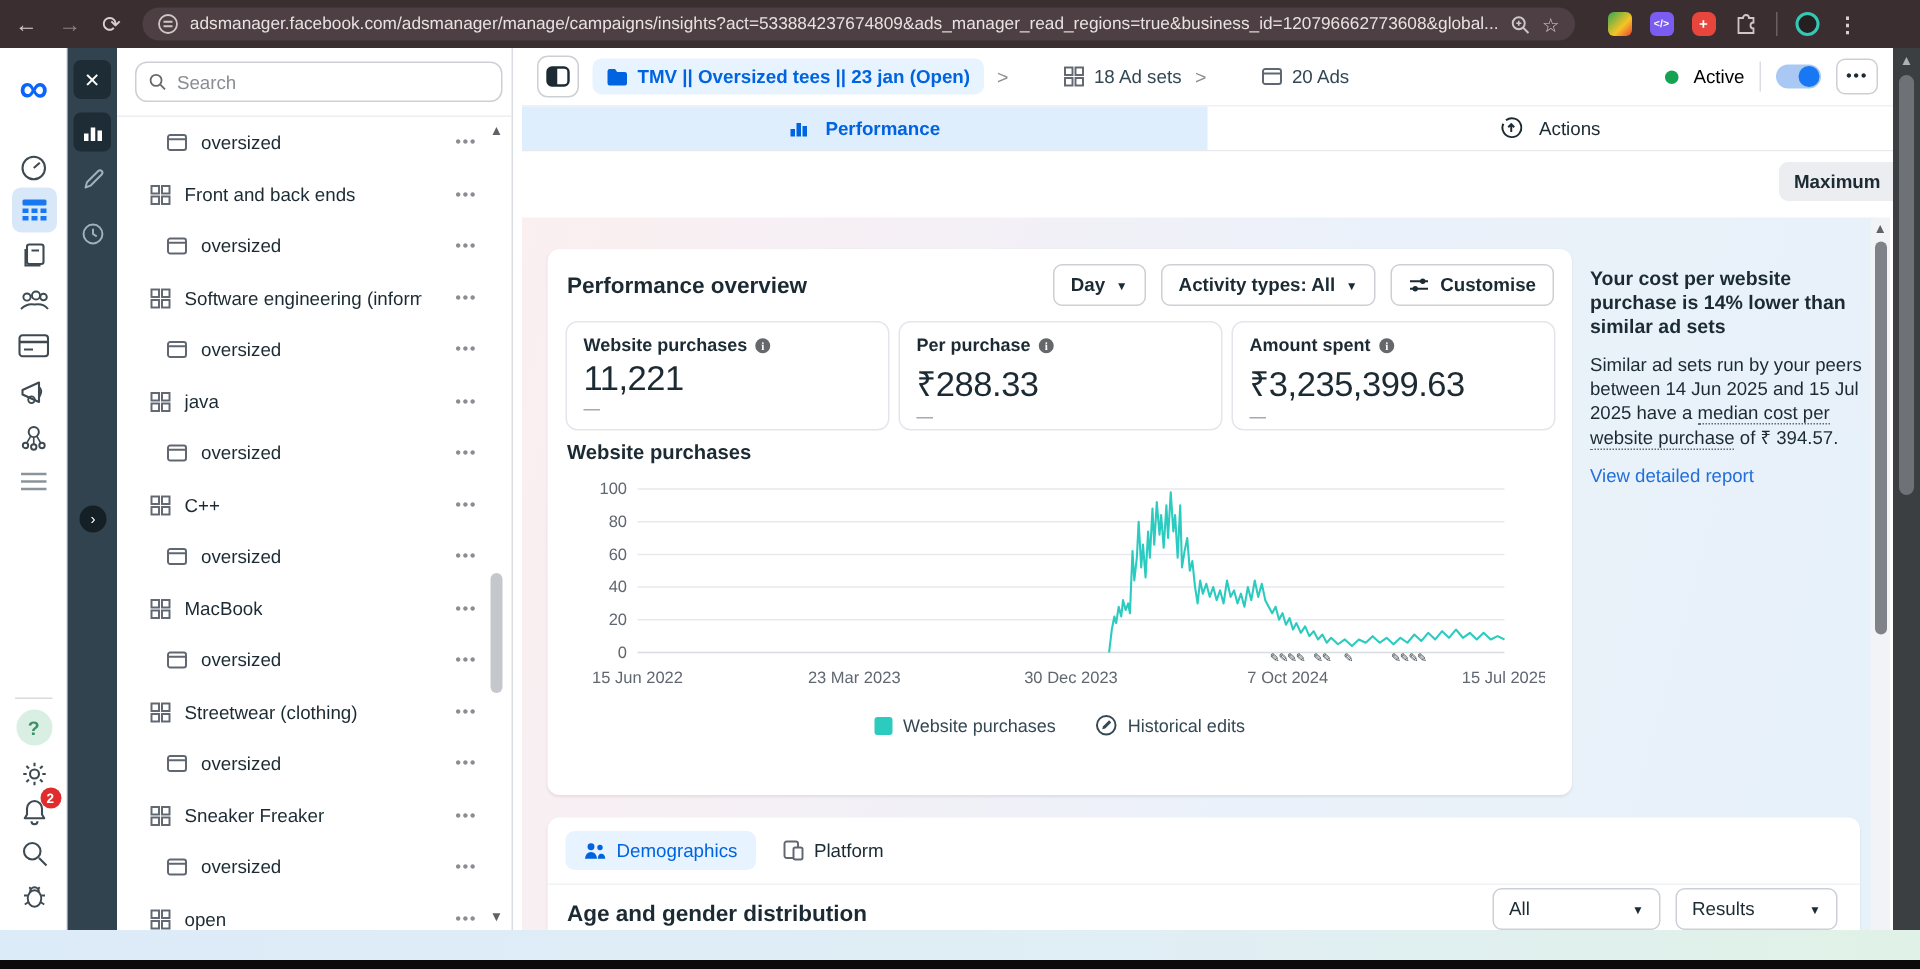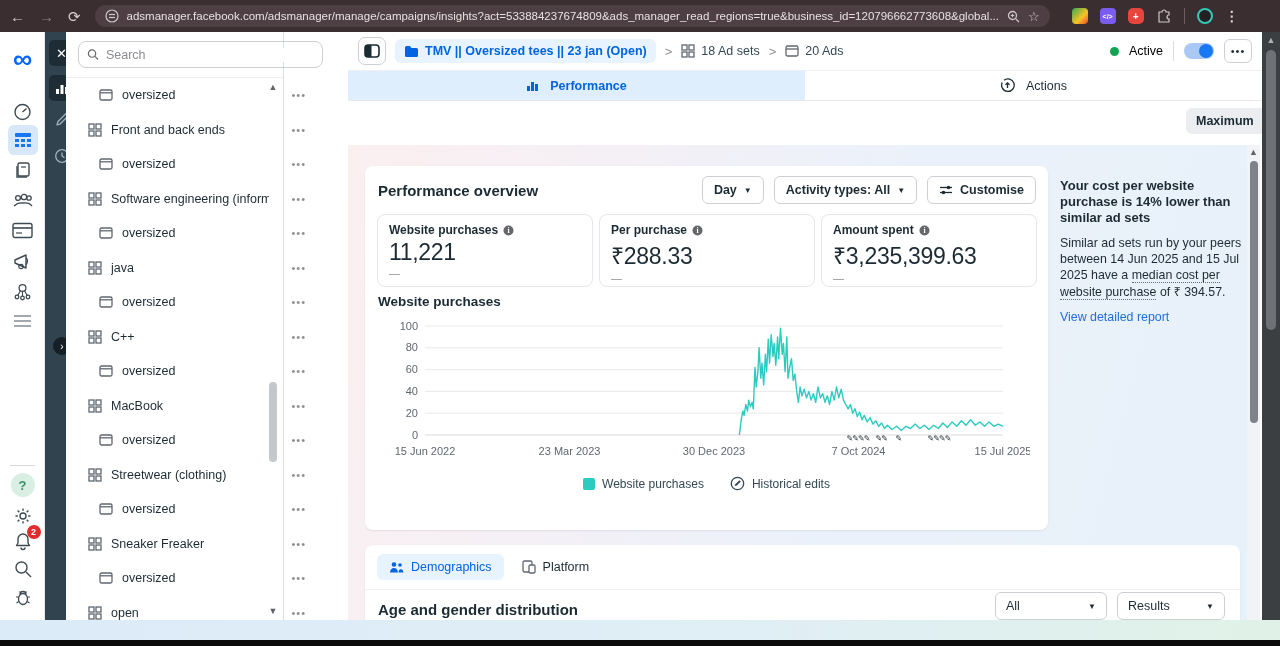--- a/index.html
+++ b/index.html
@@ -39,21 +39,21 @@
     justify-content:center; padding:0 3px; }
 
   .dark-rail { position:absolute; left:45px; top:32px; width:33px; height:588px; background:#30434f; }
   .dark-tile { position:absolute; left:4px; width:25px; height:26px; border-radius:5px; background:#1d2c35;
     display:flex; align-items:center; justify-content:center; color:#fff; }
   .dark-ic { position:absolute; left:0; width:33px; display:flex; justify-content:center; color:#9fb2bd; }
   .collapse-circle { position:absolute; left:8px; width:18px; height:18px; border-radius:50%;
     background:#141f26; color:#fff; font-size:10px; display:flex; align-items:center; justify-content:center; }
 
   
-  .campaign-panel { position:absolute; left:66px; top:32px; width:218px; height:588px; background:#fff;
+  .campaign-panel { position:absolute; left:78px; top:32px; width:264px; height:588px; background:#fff;
     border-right:1px solid #dadde1; }
   .search-box { position:absolute; left:12px; top:9px; width:245px; height:27px; border:1px solid #ccd0d5;
     border-radius:8px; display:flex; align-items:center; padding:0 8px; gap:7px; }
   .search-box input { border:none; outline:none; font-size:12.5px; color:#1c2b33; width:100%;
     font-family:"Liberation Sans", sans-serif; }
   .search-box input::placeholder { color:#8a8d91; }
   .panel-sep { position:absolute; left:0; top:45px; width:100%; height:1px; background:#eceef0; }
   .list-wrap { position:absolute; left:0; top:46px; width:252px; height:542px; overflow:hidden; }
   .list-row { height:34.5px; display:flex; align-items:center; gap:9px; padding-left:22px; position:relative; }
   .list-row.adset { padding-left:33px; }
@@ -65,21 +65,21 @@
 
   
   .main { position:absolute; left:348px; top:32px; width:914px; height:588px; background:#fff; }
   .main-header { height:39px; display:flex; align-items:center; padding:0 10px; gap:9px;
     border-bottom:1px solid #eef0f2; }
   .tgl-btn { width:28px; height:28px; border:1px solid #ccd0d5; border-radius:7px; display:flex;
     align-items:center; justify-content:center; background:#fff; }
   .bc-pill { background:#e7f3ff; border-radius:6px; height:23px; display:flex; align-items:center;
     gap:6px; padding:12px 9px; color:#0064e0; font-weight:bold; font-size:12.5px; white-space:nowrap; }
   .bc-chev { color:#8a8d91; font-size:13px; }
-  .bc-item { display:flex; align-items:center; gap:6px; color:#344854; font-size:12.5px; white-space:nowrap; }
+  .bc-item { display:flex; align-items:center; gap:6px; color:#344854; font-size:12.5px; white-space:nowrap;margin-left:28px; }
   .hdr-right { margin-left:auto; display:flex; align-items:center; gap:10px; }
   .status-dot { width:9px; height:9px; border-radius:50%; background:#12a452; }
   .status-lbl { font-size:12.5px; color:#000000; }
   .v-div { width:1px; height:20px; background:#dadde1; }
   .switch { width:30px; height:16px; border-radius:9px; background:#a9c9f4; position:relative; }
   .switch .knob { position:absolute; right:1px; top:1px; width:14px; height:14px; border-radius:50%; background:#1877f2; }
   .more-btn { width:28px; height:24px; border:1px solid #ccd0d5; border-radius:6px; background:#fff;
     color:#1c2b33; font-size:11px; letter-spacing:1px; display:flex; align-items:center; justify-content:center; }
 
   .tab-row { height:30px; display:flex; border-bottom:1px solid #e7e9ec; }

